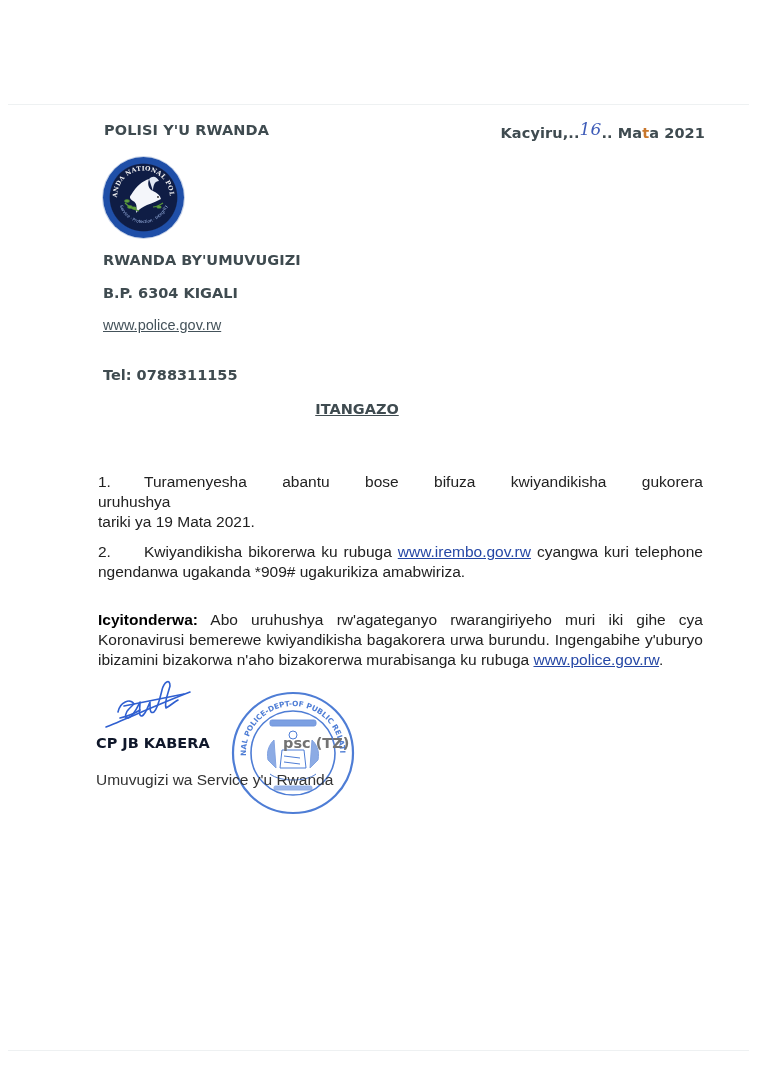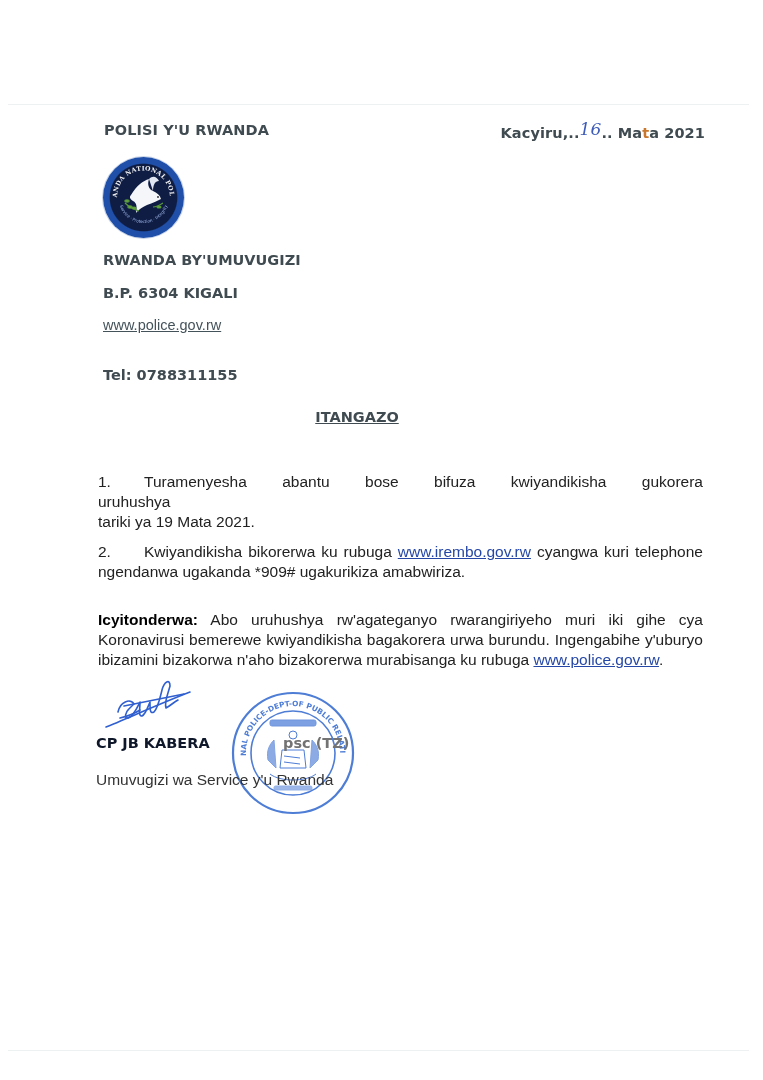--- a/index.html
+++ b/index.html
@@ -12,21 +12,21 @@
     .date { right: 58px; top: 122px; }
     .date .fill { color: #3d5bb8; font-style: italic; font-family: "DejaVu Serif", serif; font-weight: normal; font-size: 17px; position: relative; top: -3px; }
     .date .t-mark { color: #c9772c; }
     .logo { position: absolute; left: 103px; top: 157px; width: 81px; height: 81px; border-radius: 50%;
             background: radial-gradient(circle at 50% 50%, #0f1d45 0 58%, #1f4fa8 60% 100%);
             box-shadow: 0 0 0 1px #c9d4e8; }
     .logo svg { position: absolute; left: 0; top: 0; }
     .info { position: absolute; left: 103px; font-size: 14.5px; color: #3f4b50; }
     .info.bold { font-weight: bold; }
     .info.link { text-decoration: underline; font-weight: normal; color: #44525a; font-family: "Liberation Sans", sans-serif; font-size: 14.5px; }
-    .title { position: absolute; left: 0; width: 680px; text-align: center; top: 401px; font-weight: bold; text-decoration: underline; color: #3f4b50; font-size: 14.5px; padding-left: 34px; box-sizing: border-box; margin-top: 8px; }
+    .title { position: absolute; left: 0; width: 680px; text-align: center; top: 401px; font-weight: bold; text-decoration: underline; color: #3f4b50; font-size: 14.5px; padding-left: 34px; box-sizing: border-box; }
     .para { position: absolute; left: 98px; width: 605px; font-family: "Liberation Sans", sans-serif; font-size: 15.5px; line-height: 20px; color: #222; text-align: justify; }
     .para .num { display: inline-block; width: 46px; }
     .para a { color: #2547a5; text-decoration: underline; }
     .para b { color: #000000; }
     .p1 { top: 472px; word-spacing: 14px; }
     .p1 .l2, .p1 .l3 { word-spacing: 0; }
     .p2 { top: 542px; }
     .p3 { top: 610px; }
     .sig { position: absolute; left: 104px; top: 672px; }
     .name { position: absolute; left: 96px; top: 735px; font-weight: bold; font-size: 14.5px; color: #0f172a; }

